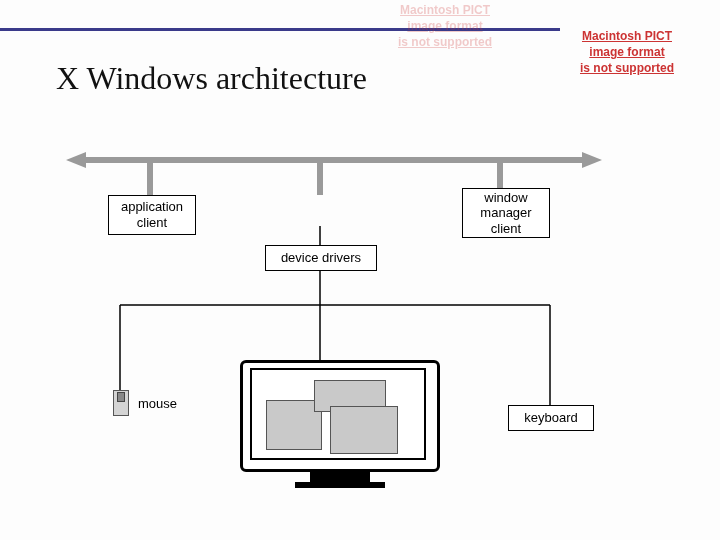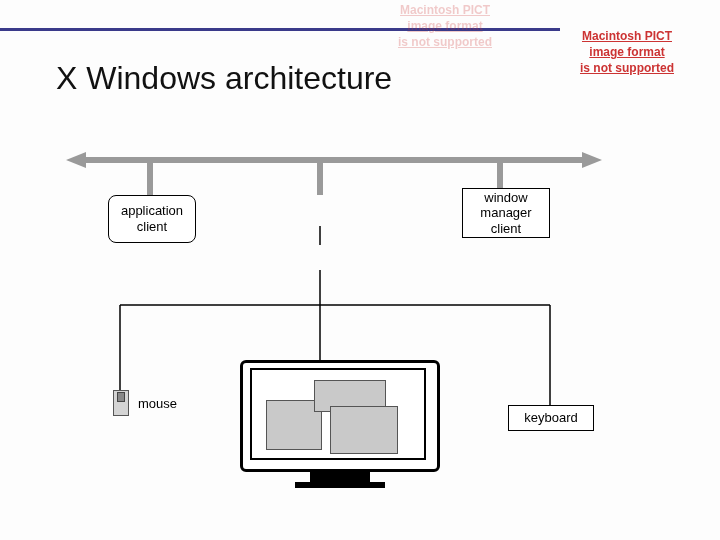--- a/index.html
+++ b/index.html
@@ -9,21 +9,21 @@
     height: 540px;
     background: #fdfdfd;
     font-family: Arial, Helvetica, sans-serif;
     position: relative;
     overflow: hidden;
   }
   .title {
     position: absolute;
     left: 56px;
     top: 60px;
-    font-family: Liberation Sans, sans-serif;
+    font-family: Liberation Serif, serif;
     font-size: 32px;
     color: #111;
   }
   .hr-top {
     position: absolute;
     left: 0;
     top: 28px;
     width: 560px;
     height: 0;
     border-top: 3px solid #3a3a8a;
@@ -152,28 +152,29 @@
 
     <line x1="260" y1="86" x2="260" y2="105" stroke="#000" stroke-width="1.5"></line>
 
     <line x1="260" y1="130" x2="260" y2="165" stroke="#000" stroke-width="1.5"></line>
     <line x1="60" y1="165" x2="490" y2="165" stroke="#000" stroke-width="1.5"></line>
     <line x1="60" y1="165" x2="60" y2="250" stroke="#000" stroke-width="1.5"></line>
     <line x1="260" y1="165" x2="260" y2="220" stroke="#000" stroke-width="1.5"></line>
     <line x1="490" y1="165" x2="490" y2="265" stroke="#000" stroke-width="1.5"></line>
   </svg>
 
-  <div class="box" style="left:48px;  top:55px; width:88px; height:48px;border-radius:8px;">application
+  <div class="box" style="left:48px;  top:55px; width:88px; height:40px;">application
 client</div>
 
 
   <div class="box" style="left:402px; top:48px; width:88px; height:50px;">window
 manager
 client</div>
 
+  <div class="box" style="left:205px; top:105px; width:112px; height:26px;">device drivers</div>
 
   <div class="mouse-body" style="left:53px; top:250px;"></div>
   <div class="mouse-btn" style="left:57px; top:252px;"></div>
   <div class="label" style="left:78px; top:256px;">mouse</div>
 
   <div class="box" style="left:448px; top:265px; width:86px; height:26px;text-align:center;">keyboard</div>
 
   <div class="monitor">
     <div class="outer"></div>
     <div class="inner">

